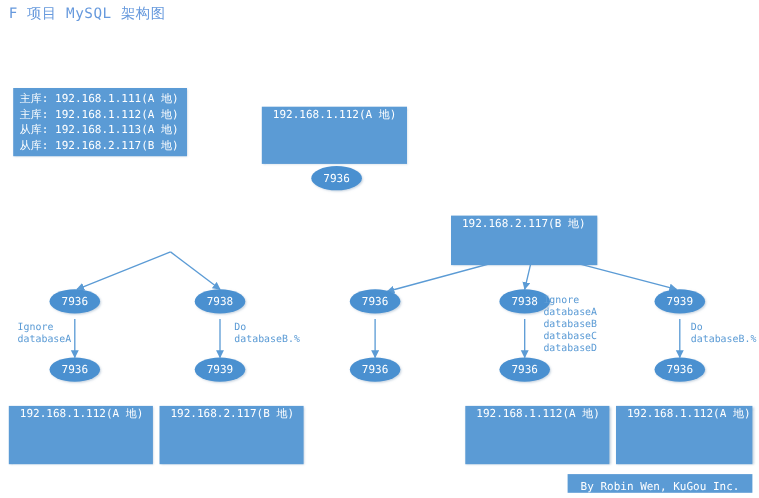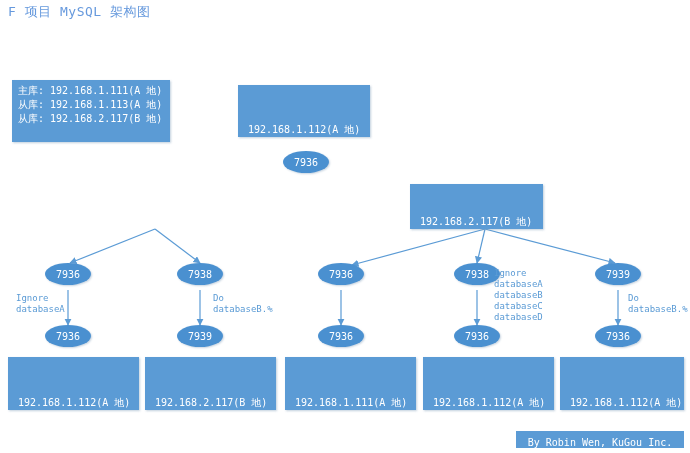--- a/index.html
+++ b/index.html
@@ -36,23 +36,24 @@
     font-family: "DejaVu Sans Mono", "Liberation Mono", monospace;
     letter-spacing: 0.5px;
     white-space: nowrap;
   }
 
   .node-box {
     position: absolute;
     background: #5b9bd5;
     box-shadow: 1px 1px 2px rgba(120,150,180,0.45);
     display: flex;
-    align-items: flex-end;
+    align-items: flex-start;
     justify-content: flex-start;
     box-sizing: border-box;
+    margin-top: 12px;
   }
   .node-box .label {
     color: #ffffff;
     font-size: 10px;
     font-family: "DejaVu Sans Mono", "Liberation Mono", monospace;
     white-space: nowrap;
     padding-left: 10px;
     letter-spacing: 0px;
   }
 
@@ -140,20 +141,21 @@
       <path d="M485,229 L477,263"></path>
       <path d="M485,229 L615,263"></path>
       <path d="M341,290 L341,325"></path>
       <path d="M477,290 L477,325"></path>
       <path d="M618,290 L618,325"></path>
     </g>
   </svg>
 
   <div class="legend-box">
     <div class="line">主库: 192.168.1.111(A 地)</div>
+    <div class="line">主库: 192.168.1.112(A 地)</div>
     <div class="line">从库: 192.168.1.113(A 地)</div>
     <div class="line">从库: 192.168.2.117(B 地)</div>
   </div>
 
   <div class="node-box" style="left:238px; top:85px; width:132px; height:52px;">
     <span class="label">192.168.1.112(A 地)</span>
   </div>
 
   <div class="ellipse" style="left:283px; top:151px; width:46px; height:22px;">
     <span class="label">7936</span>
@@ -208,23 +210,20 @@
   <div class="ellipse" style="left:595px; top:325px; width:46px; height:22px;">
     <span class="label">7936</span>
   </div>
 
   <div class="node-box" style="left:8px; top:357px; width:131px; height:53px;">
     <span class="label">192.168.1.112(A 地)</span>
   </div>
   <div class="node-box" style="left:145px; top:357px; width:131px; height:53px;">
     <span class="label">192.168.2.117(B 地)</span>
   </div>
-  <div class="node-box" style="left:285px; top:357px; width:131px; height:53px;">
-    <span class="label">192.168.1.111(A 地)</span>
-  </div>
   <div class="node-box" style="left:423px; top:357px; width:131px; height:53px;">
     <span class="label">192.168.1.112(A 地)</span>
   </div>
   <div class="node-box" style="left:560px; top:357px; width:124px; height:53px;">
     <span class="label">192.168.1.112(A 地)</span>
   </div>
 
   <div class="footer">
     <span class="label">By Robin Wen, KuGou Inc.</span>
   </div>

